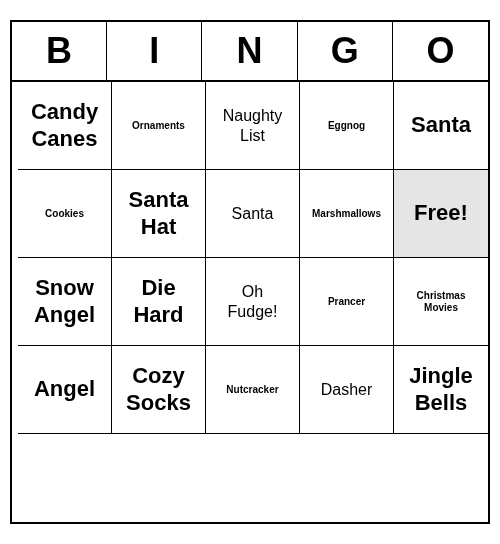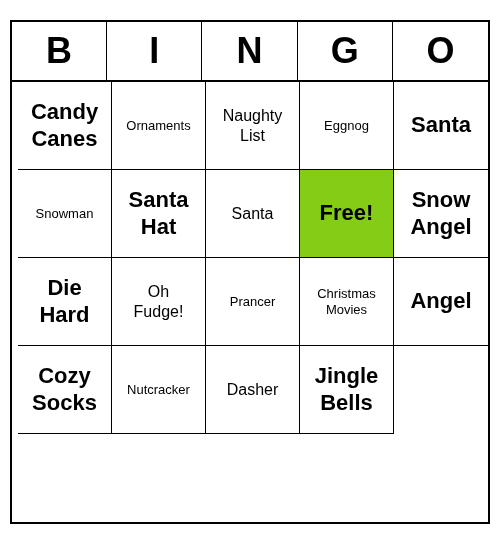--- a/index.html
+++ b/index.html
@@ -59,24 +59,25 @@
     }
     .cell-text.large {
       font-size: 22px;
       font-weight: bold;
     }
     .cell-text.medium {
       font-size: 16px;
       font-weight: normal;
     }
     .cell-text.small {
-      font-size: 13px;
+      font-size: 10px;
+      font-weight: bold;
     }
     .free-cell {
-      background: #84cc16;
+      background: #e5e5e5;
     }
     .free-cell .cell-text {
       font-size: 22px;
       font-weight: bold;
     }
   </style>
 </head>
 <body>
 
 <div class="bingo-card">
@@ -97,27 +98,30 @@
       <div class="bingo-cell">
         <span class="cell-text medium">Naughty<br>List</span>
       </div>
       <div class="bingo-cell">
         <span class="cell-text small">Eggnog</span>
       </div>
       <div class="bingo-cell">
         <span class="cell-text large">Santa</span>
       </div>
       <div class="bingo-cell">
-        <span class="cell-text small">Snowman</span>
+        <span class="cell-text small">Cookies</span>
       </div>
       <div class="bingo-cell">
         <span class="cell-text large">Santa<br>Hat</span>
       </div>
       <div class="bingo-cell">
         <span class="cell-text medium">Santa</span>
+      </div>
+      <div class="bingo-cell">
+        <span class="cell-text small">Marshmallows</span>
       </div>
       <div class="bingo-cell free-cell">
         <span class="cell-text large">Free!</span>
       </div>
       <div class="bingo-cell">
         <span class="cell-text large">Snow<br>Angel</span>
       </div>
       <div class="bingo-cell">
         <span class="cell-text large">Die<br>Hard</span>
       </div>

